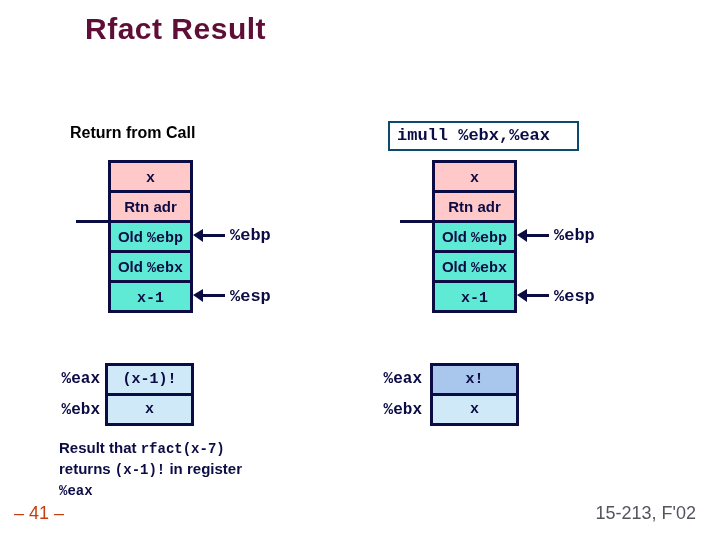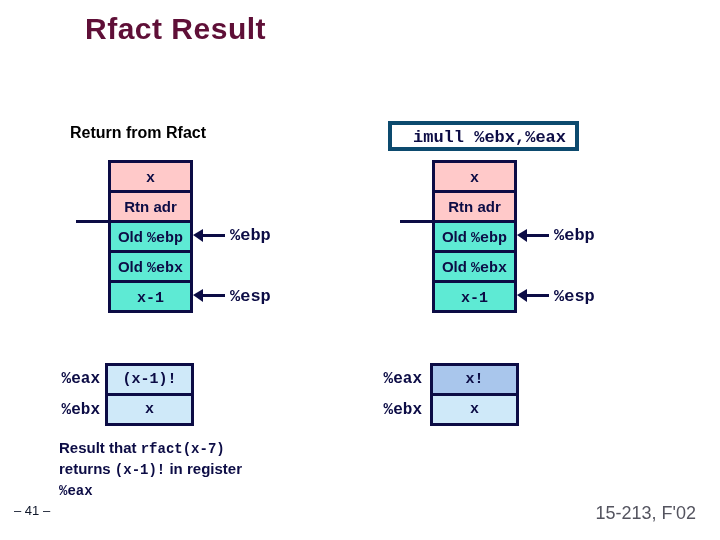--- a/index.html
+++ b/index.html
@@ -13,24 +13,24 @@
   .title {
     position:absolute; left:85px; top:12px;
     font-size:30px; font-weight:bold; color:#5f0f37; letter-spacing:0.5px;
   }
   .heading {
     position:absolute; left:70px; top:124px;
     font-size:16px; font-weight:bold; color:#000;
   }
   .codebox {
     position:absolute; left:388px; top:121px; width:191px; height:30px;
-    box-sizing:border-box; border:4px solid #0c4a6e; background:#fff;
+    box-sizing:border-box; border:2px solid #0c4a6e; background:#fff;
     font-family:"Liberation Mono","DejaVu Sans Mono",monospace;
     font-size:17px; font-weight:bold; color:#0c0c45;
-    line-height:26px; padding-left:21px; white-space:pre;
+    line-height:26px; padding-left:7px; white-space:pre;
   }
 
   .stack {
     position:absolute; top:160px; width:85px;
     box-sizing:border-box; border:3px solid #0c0c45; background:#fff;
   }
   .stack .cell {
     height:27px; line-height:27px; text-align:center;
     font-size:15px; font-weight:bold; color:#0c0c45;
     border-bottom:3px solid #0c0c45; white-space:pre;
@@ -76,35 +76,35 @@
 
   .note {
     position:absolute; left:59px; top:438px;
     font-size:15px; font-weight:bold; color:#0c0c45; line-height:19px;
   }
   .note .mono { font-size:14px; }
   .note .line { white-space:pre; }
 
   .footer-page {
     position:absolute; left:14px; top:503px;
-    font-size:13px; color:#0f172a;
+    font-size:18px; color:#c2410c;
   }
   .footer-course {
     position:absolute; right:24px; top:503px;
     font-size:18px; color:#54545f;
   }
 </style>
 </head>
 <body>
 
 <div class="slide">
 
   <div class="title">Rfact Result</div>
 
-  <div class="heading">Return from Rfact</div>
+  <div class="heading">Return from Call</div>
 
   <div class="stack" style="left:108px;">
     <div class="cell pink"><span class="mono">x</span></div>
     <div class="cell pink"><span>Rtn adr</span></div>
     <div class="cell yellow"><span>Old </span><span class="mono">%ebp</span></div>
     <div class="cell yellow"><span>Old </span><span class="mono">%ebx</span></div>
     <div class="cell yellow"><span class="mono">x-1</span></div>
   </div>
 
   <div class="frame-line" style="left:76px;"></div>

